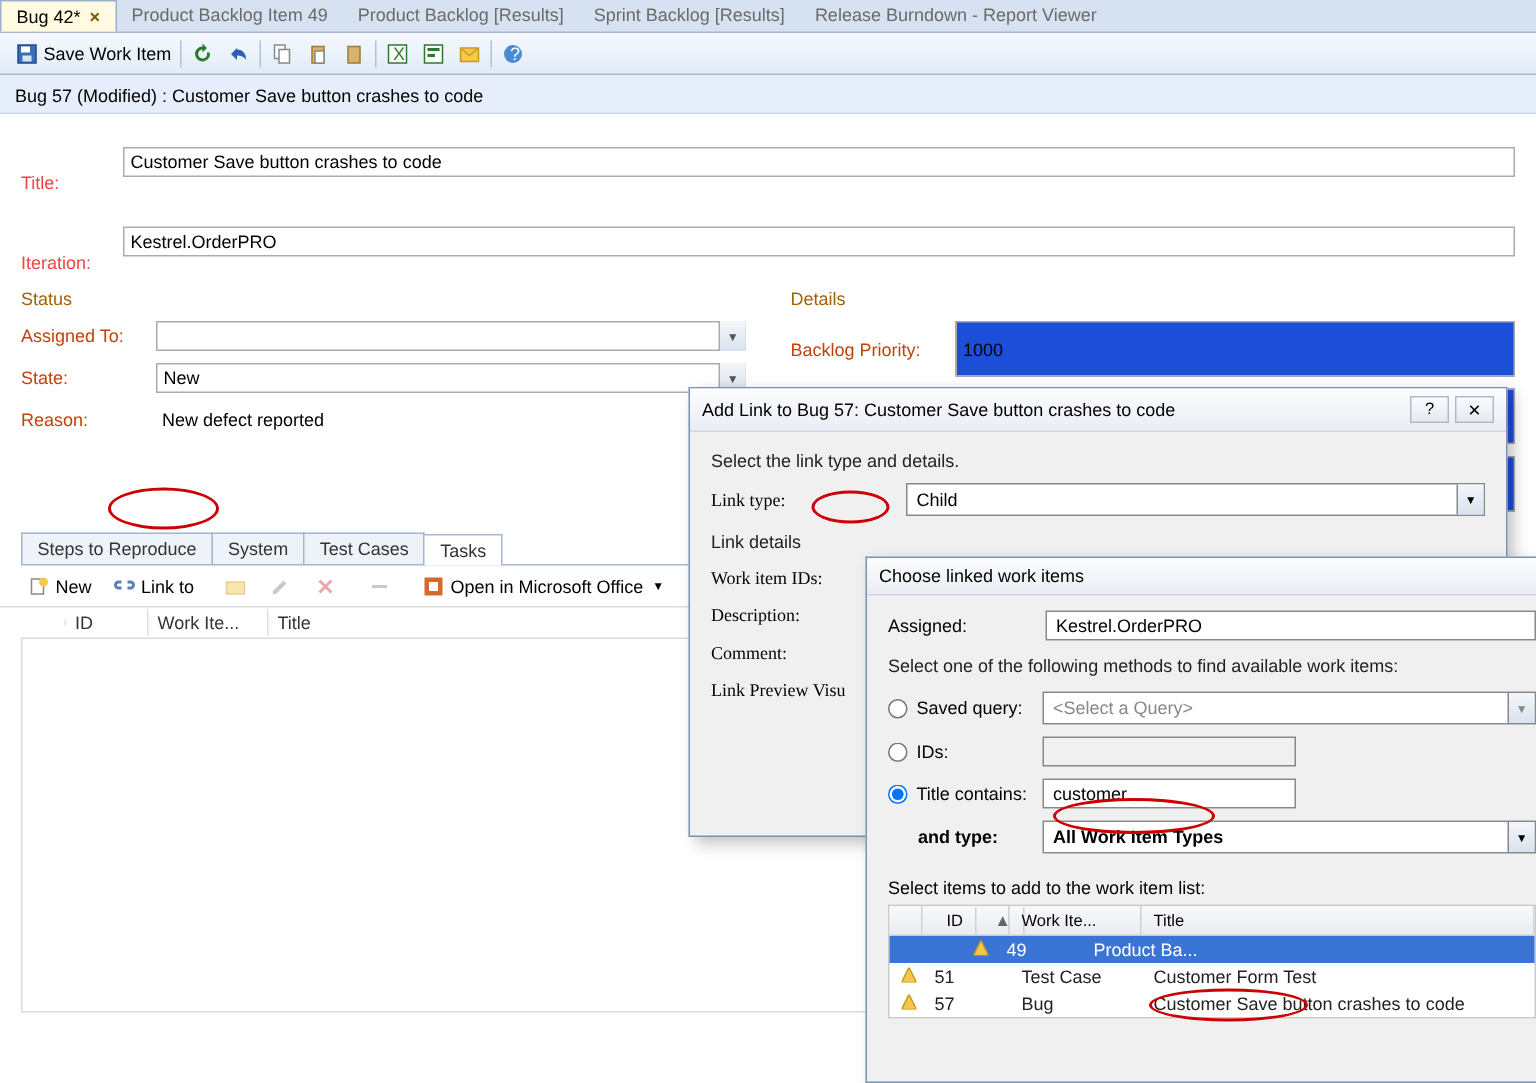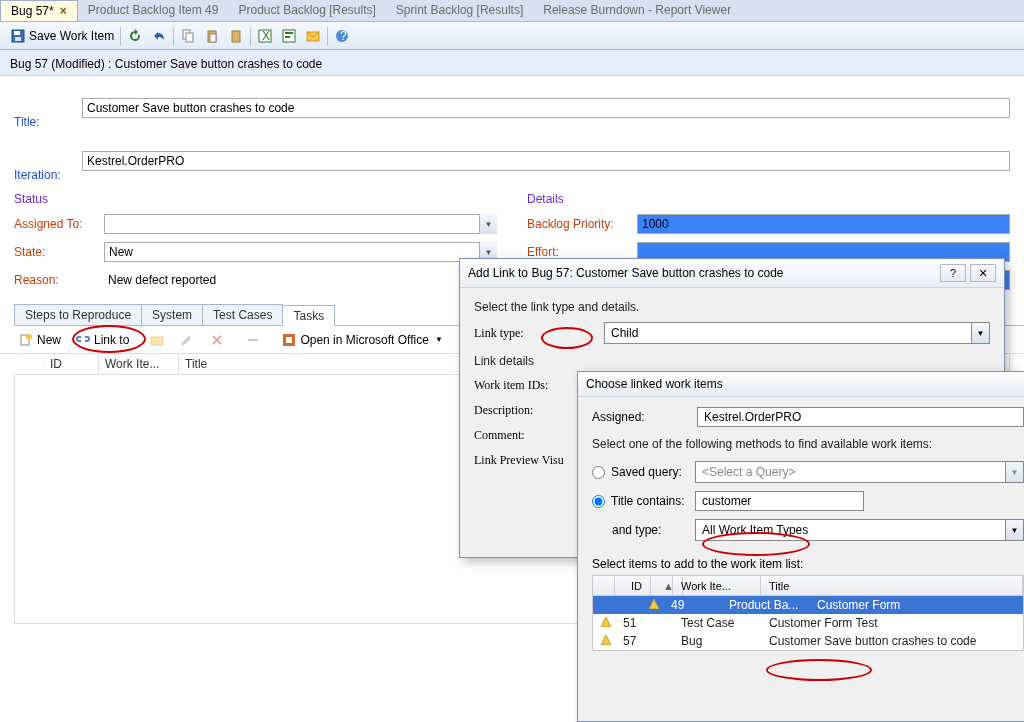--- a/index.html
+++ b/index.html
@@ -16,32 +16,32 @@
 .toolbar .btn { display: inline-flex; align-items: center; gap: 3px; padding: 2px 4px; cursor: pointer; }
 .toolbar .sep { width: 1px; height: 18px; background: #b0c0d8; margin: 0 2px; }
 .ico { width: 16px; height: 16px; display: inline-block; }
 
 
 .wi-title { background: #e6eefb; padding: 6px 10px; border-bottom: 1px solid #c9d6ea; height: 26px; font-size: 13px;}
 
 
 .form-area { padding: 10px 14px 0 14px; }
 .form-row { display: flex; align-items: center; margin-bottom: 10px; }
-.form-row label { width: 68px; color: #1d4ed8; margin-top: 29px; }
+.form-row label { width: 68px; color: #ef4444; margin-top: 29px; }
 .form-row input.full { flex: 1; height: 20px; border: 1px solid #ababab; padding: 2px 4px; background:#fff;}
 .columns { display: flex; gap: 30px; margin-top: 4px;}
 .col { flex: 1; }
-.col-header { color: #6d28d9; margin-bottom: 8px; }
+.col-header { color: #a16207; margin-bottom: 8px; }
 .field-row { display: flex; align-items: center; margin-bottom: 8px; }
 .field-row label { width: 90px; color: #c2410c; }
 .field-row .control { flex: 1; position: relative; }
 .combo { width: 100%; height: 20px; border: 1px solid #ababab; background: #fff; padding: 2px 18px 2px 4px; }
 .combo-caret { position: absolute; right: 0; top: 0; width: 18px; height: 20px; background: linear-gradient(#f4f6f9,#d9e2f0); border-left: 1px solid #ababab; display:flex; align-items:center; justify-content:center; font-size:8px; color:#555;}
 .col.details .field-row label { width: 110px; }
-.details-val { flex: 1; height: 20px; border: 1px solid #ababab; padding: 2px 4px; background:#3b82f6;}
+.details-val { flex: 1; height: 37px; border: 1px solid #ababab; padding: 2px 4px; background:#1d4ed8;}
 
 
 .subtab-row { display: flex; margin: 6px 0 0 14px; border-bottom: 1px solid #a5b6cf;}
 .subtab { padding: 3px 10px; border: 1px solid #a5b6cf; border-bottom: none; background: #eef3fa; margin-right: -1px; color:#333; cursor:pointer;}
 .subtab.active { background: #fff; position: relative; top: 1px; }
 
 .sub-toolbar { display: flex; align-items: center; gap: 6px; padding: 4px 14px; border-bottom: 1px solid #dcdcdc; height: 28px;}
 .sub-toolbar .btn { display: inline-flex; align-items: center; gap: 3px; padding: 2px 4px; cursor: pointer; }
 
 .link-grid-header { display: flex; padding: 0 14px; height: 20px; align-items: center; font-size: 12px; color:#333;}
@@ -72,39 +72,39 @@
 
 #dlg-choose { left: 577px; top: 371px; width: 447px; height: 351px; border-right:none;}
 #dlg-choose .dialog-body { padding: 10px 0 10px 14px;}
 .ch-row { display:flex; align-items:center; margin-bottom:10px; gap:10px;}
 .ch-row label { width: 95px;}
 .ch-input { flex:1; height:20px; border:1px solid #888; background:#fff; padding:2px 6px;}
 .method-lbl { margin: 8px 0 10px 0; color:#222;}
 .radio-row { display:flex; align-items:center; margin-bottom:8px; gap: 8px;}
 .radio-row .rlabel { width: 95px; display:flex; align-items:center; gap:6px;}
 .radio-row .rfield { flex:1;}
-.and-type-row { display:flex; align-items:center; margin-left: 20px; margin-top:4px; gap:8px;}
+.and-type-row { display:flex; align-items:center; margin-left: 20px; margin-top:4px; gap:8px;font-weight:bold;}
 .and-type-row label { width: 75px;}
 
 .result-label { margin: 16px 0 4px 0;}
 .result-grid { border: 1px solid #c9c9c9; background:#fff; }
 .result-header { display:flex; background:linear-gradient(#f8f9fb,#e9ecf2); border-bottom:1px solid #c9c9c9; height:20px;}
 .result-header span { padding: 3px 8px; border-right:1px solid #d0d0d0; font-size:11px; display:flex; align-items:center; gap:4px;}
 .rc1 { width: 22px;} .rc2 { width: 58px;} .rc3 { width: 88px;} .rc4 { flex:1;}
 .result-row { display:flex; height:18px; align-items:center; font-size:11px; color:#222;}
 .result-row span { padding: 0 8px;}
 .result-row.selected { background:#3a75d6; color:#fff;padding-left:48px;}
 .warn-ico { width:10px; height:10px; display:inline-block;}
 .sort-caret { font-size:8px; color:#666;}
 </style>
 </head>
 <body>
 
 <div class="tab-strip">
-  <div class="doc-tab active"><span>Bug 57*</span><span class="close">×</span></div>
+  <div class="doc-tab active"><span>Bug 42*</span><span class="close">×</span></div>
   <div class="doc-tab"><span>Product Backlog Item 49</span></div>
   <div class="doc-tab"><span>Product Backlog [Results]</span></div>
   <div class="doc-tab"><span>Sprint Backlog [Results]</span></div>
   <div class="doc-tab"><span>Release Burndown - Report Viewer</span></div>
 </div>
 
 <div class="toolbar">
   <div class="btn">
     <svg class="ico" viewBox="0 0 16 16">
         <rect x="2" y="2" width="12" height="12" fill="#3a6fb7" stroke="#1f4b8a"></rect>
@@ -340,20 +340,27 @@
         </div>
       <div class="rfield">
           <div class="select-like" style="color:#888;">
             <span>&lt;Select a Query&gt;</span>
             <div class="caret">▼</div>
           </div>
         </div>
     </div>
     <div class="radio-row">
       <div class="rlabel">
+          <input type="radio" name="m" style="">
+          <span>IDs:</span>
+        </div>
+      <div class="rfield"><input class="ch-input" style="background: rgb(240, 240, 240);" disabled=""></div>
+    </div>
+    <div class="radio-row">
+      <div class="rlabel">
           <input type="radio" name="m" checked="" style="">
           <span>Title contains:</span>
         </div>
       <div class="rfield"><input class="ch-input" value="customer" style=""></div>
     </div>
     <div class="and-type-row">
       <label>and type:</label>
       <div class="rfield" style="flex:1;">
           <div class="select-like">
             <span>All Work Item Types</span>
@@ -372,21 +379,20 @@
           </span>
         <span class="rc3">Work Ite...</span>
         <span class="rc4">Title</span>
       </div>
       <div class="result-row selected">
         <span class="rc1"><svg class="warn-ico" viewBox="0 0 10 10">
               <path d="M5 0 L10 10 L0 10 Z" fill="#f5c84c" stroke="#c79a1f"></path>
             </svg></span>
         <span class="rc2">49</span>
         <span class="rc3">Product Ba...</span>
-        <span class="rc4">Customer Form</span>
       </div>
       <div class="result-row">
         <span class="rc1"><svg class="warn-ico" viewBox="0 0 10 10">
               <path d="M5 0 L10 10 L0 10 Z" fill="#f5c84c" stroke="#c79a1f"></path>
             </svg></span>
         <span class="rc2">51</span>
         <span class="rc3">Test Case</span>
         <span class="rc4">Customer Form Test</span>
       </div>
       <div class="result-row">

